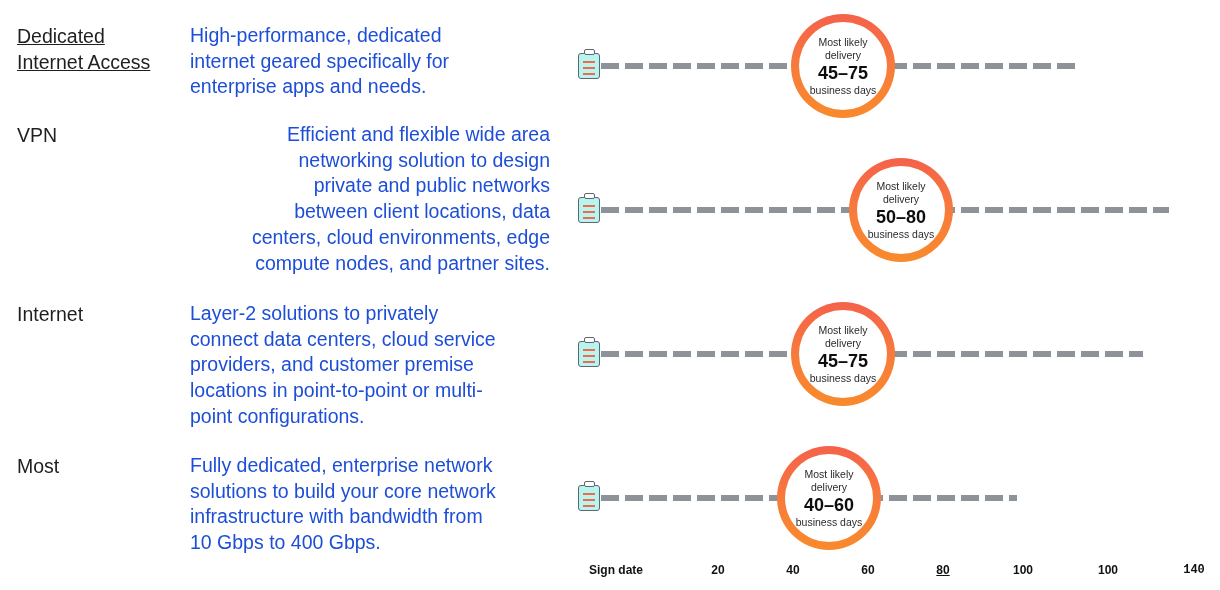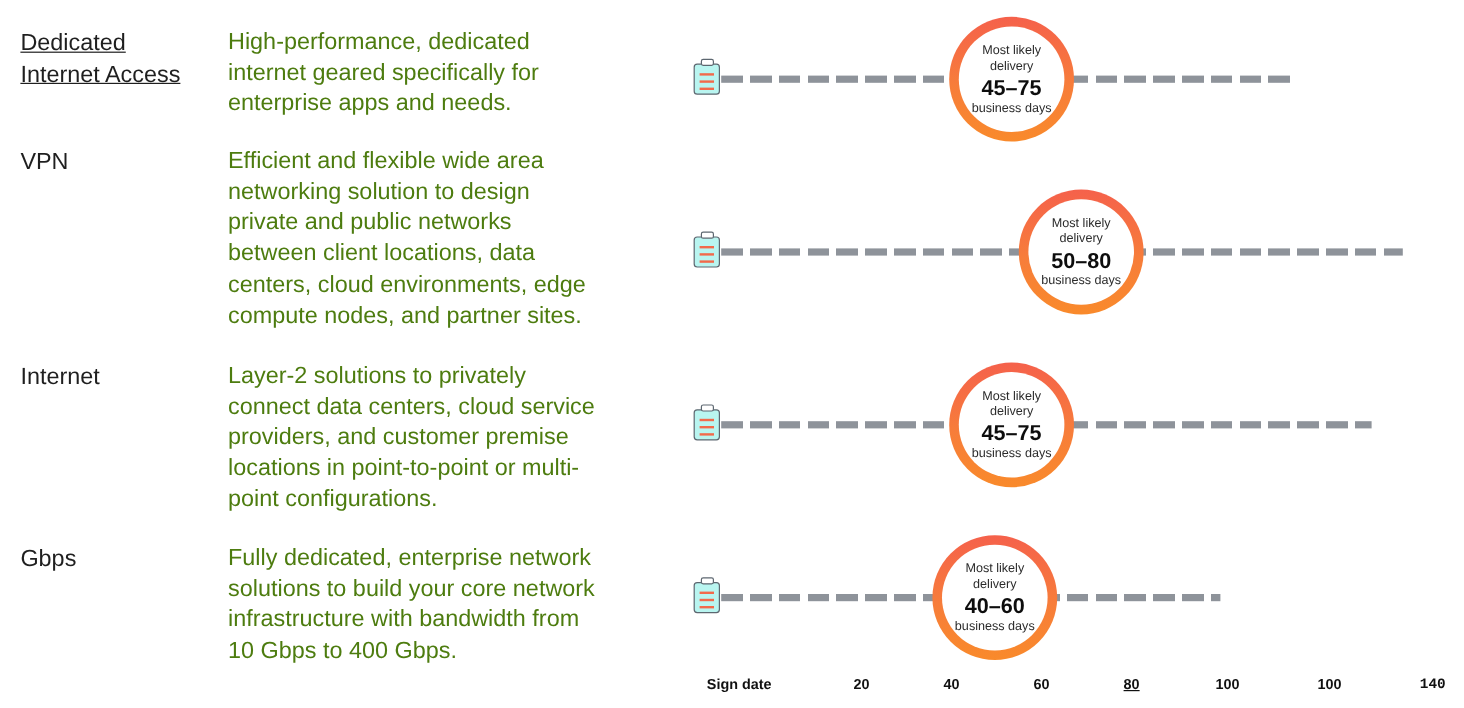--- a/index.html
+++ b/index.html
@@ -6,21 +6,21 @@
     body {
       width: 1220px; height: 590px; position: relative; overflow: hidden;
       font-family: "Liberation Sans", sans-serif; color: #1a1a1a;
     }
     .name {
       position: absolute; left: 17px; font-size: 19.5px; line-height: 26px;
       color: #1f1f1f; white-space: pre-line;
     }
     .desc {
       position: absolute; left: 190px; width: 360px; font-size: 19.5px; line-height: 25.7px;
-      color: #4d7c0f; white-space: pre-line;
+      color: #1d4ed8; white-space: pre-line;
     }
     .track { position: absolute; left: 0; top: 0; width: 1220px; height: 590px; }
     .clip {
       position: absolute; width: 24px; height: 30px;
     }
     .clip .board {
       position: absolute; left: 0; top: 4px; width: 22px; height: 26px;
       background: #b9f5f0; border: 1.6px solid #5d6770; border-radius: 3px; box-sizing: border-box;
     }
     .clip .tab {
@@ -54,35 +54,35 @@
 </head>
 <body>
 
 <div class="name" style="top:23px;text-decoration:underline;">Dedicated
 Internet Access</div>
 <div class="desc" style="top:23px;">High-performance, dedicated
 internet geared specifically for
 enterprise apps and needs.</div>
 
 <div class="name" style="top:122px;">VPN</div>
-<div class="desc" style="top:122px;">Efficient and flexible wide area
+<div class="desc" style="top:122px;text-align:right;">Efficient and flexible wide area
 networking solution to design
 private and public networks
 between client locations, data
 centers, cloud environments, edge
 compute nodes, and partner sites.</div>
 
 <div class="name" style="top:301px;">Internet</div>
 <div class="desc" style="top:301px;">Layer-2 solutions to privately
 connect data centers, cloud service
 providers, and customer premise
 locations in point-to-point or multi-
 point configurations.</div>
 
-<div class="name" style="top:453px;">Gbps</div>
+<div class="name" style="top:453px;">Most</div>
 <div class="desc" style="top:453px;">Fully dedicated, enterprise network
 solutions to build your core network
 infrastructure with bandwidth from
 10 Gbps to 400 Gbps.</div>
 
 <div class="track">
 
   <div>
     <div class="dash" style="left:601px; top:63px; width:476px;"></div>
     <div class="clip" style="left:578px; top:49px;">

